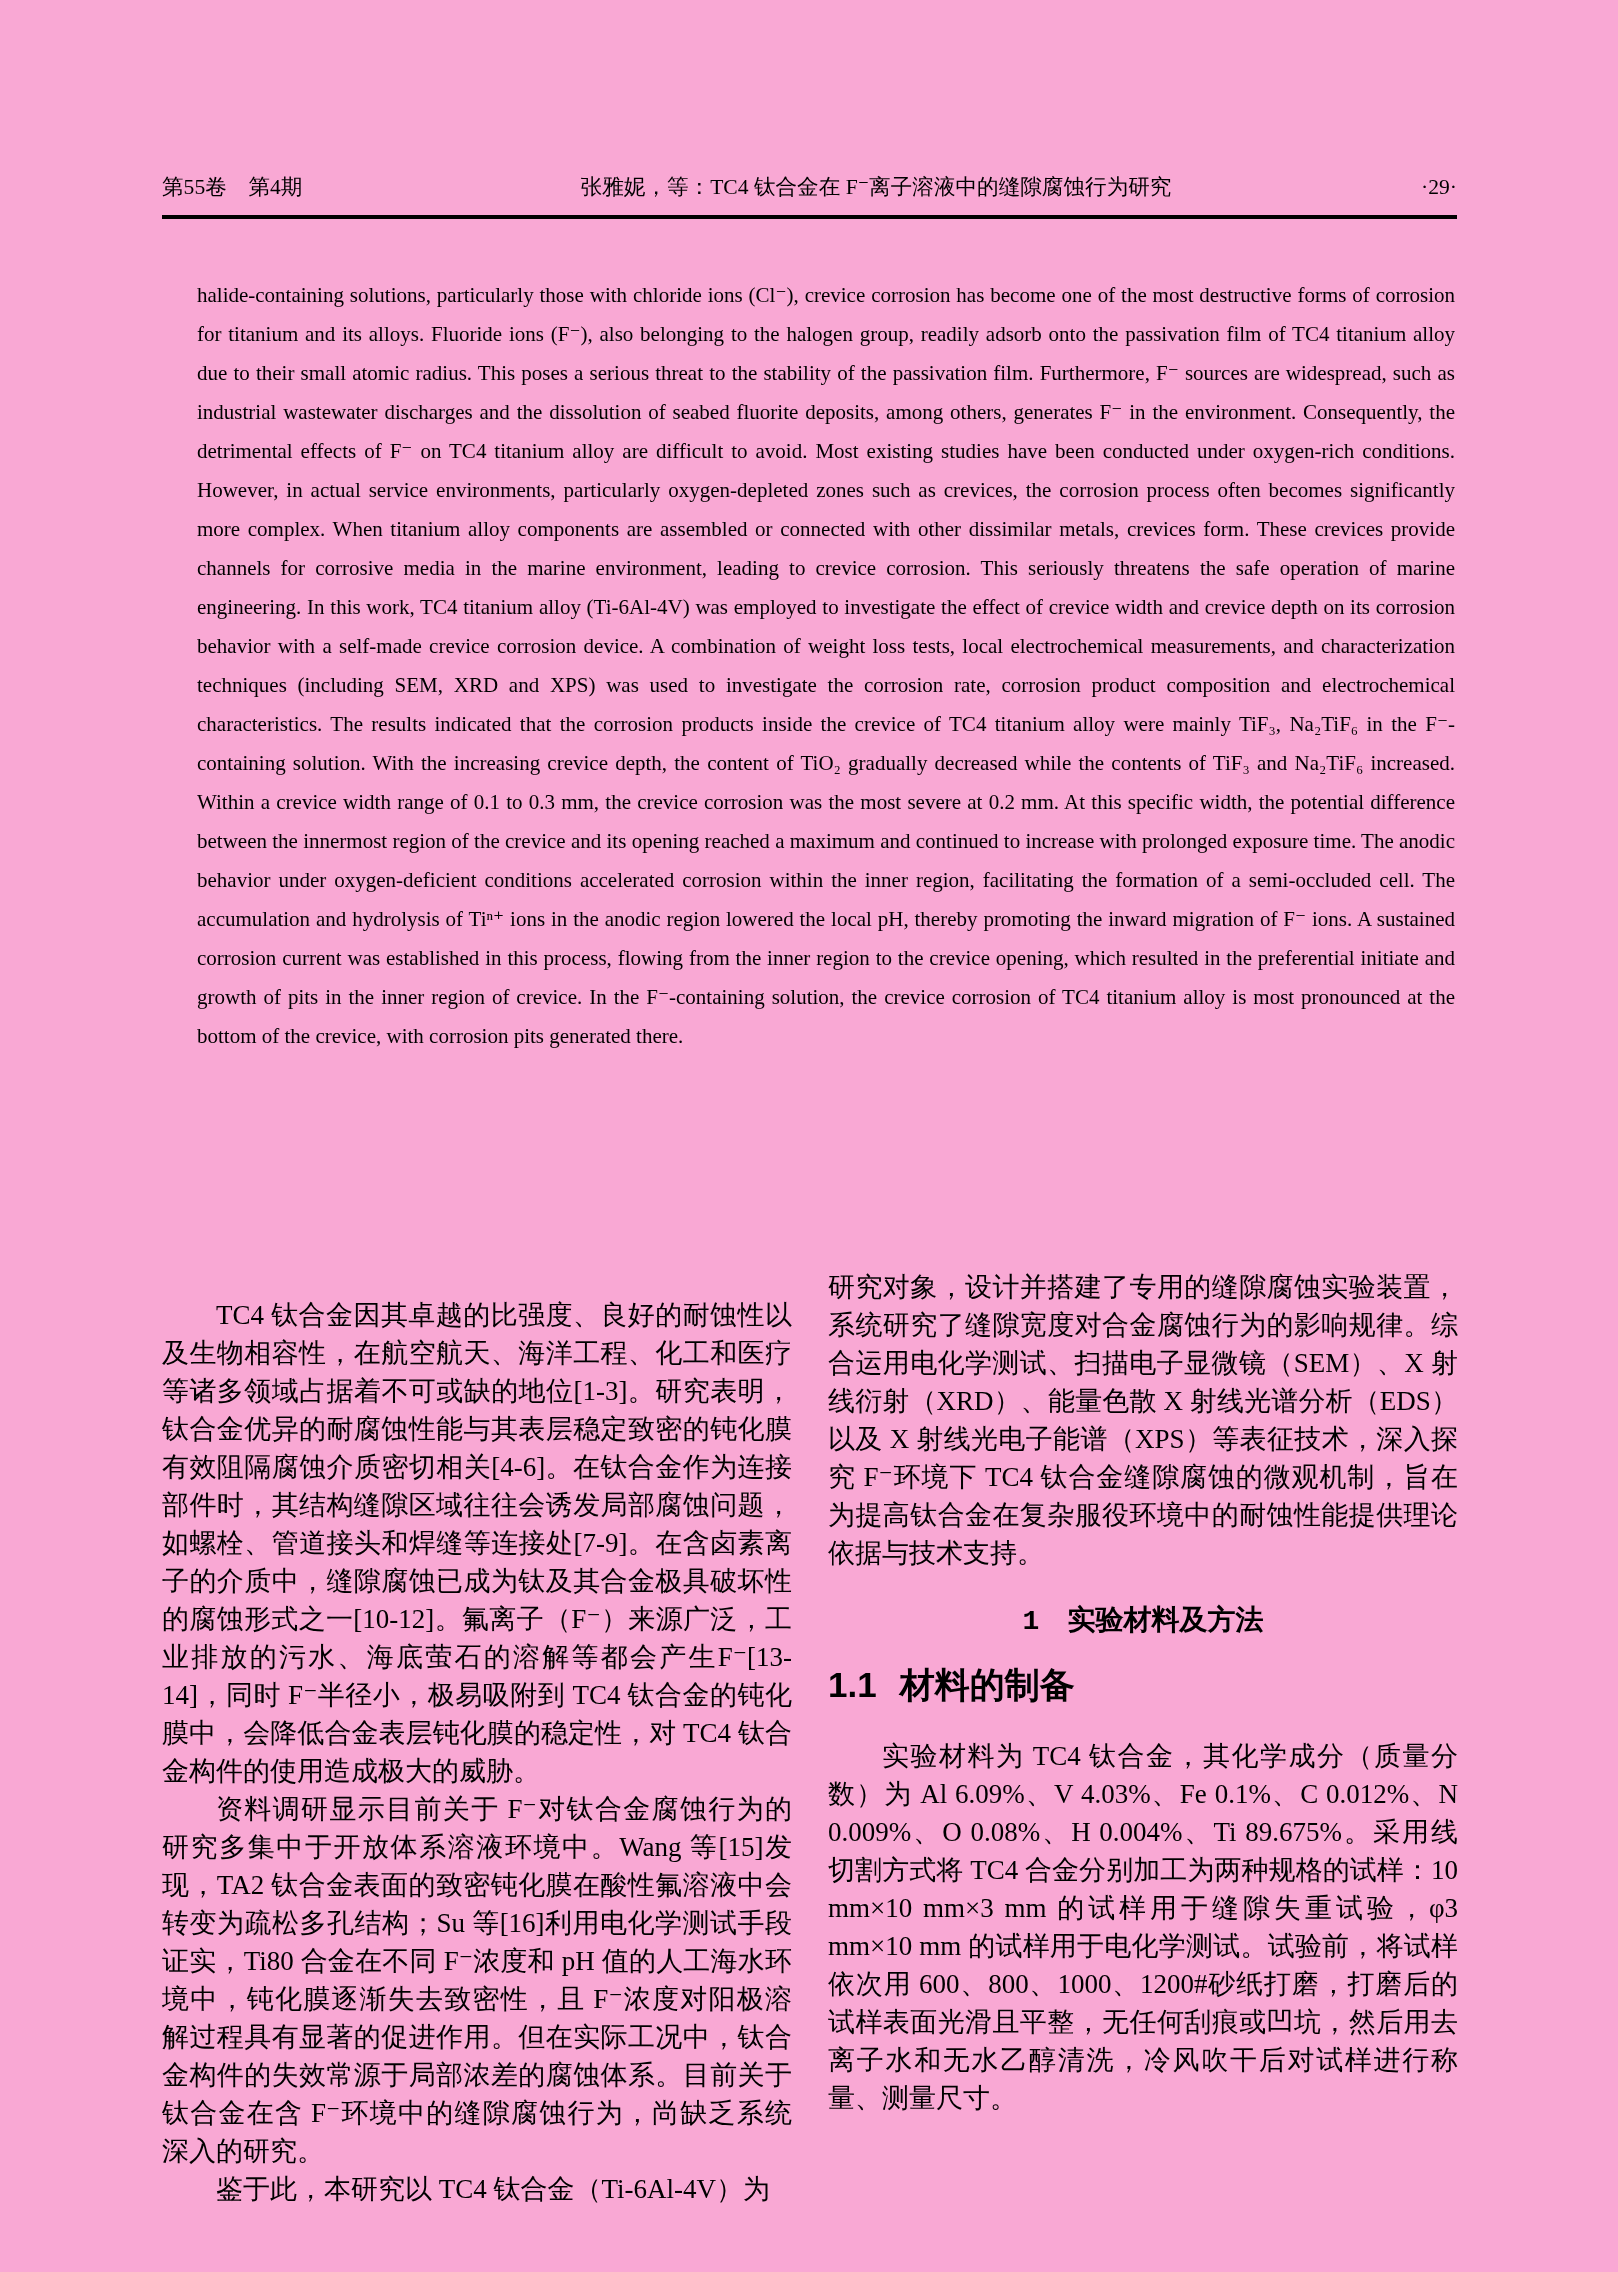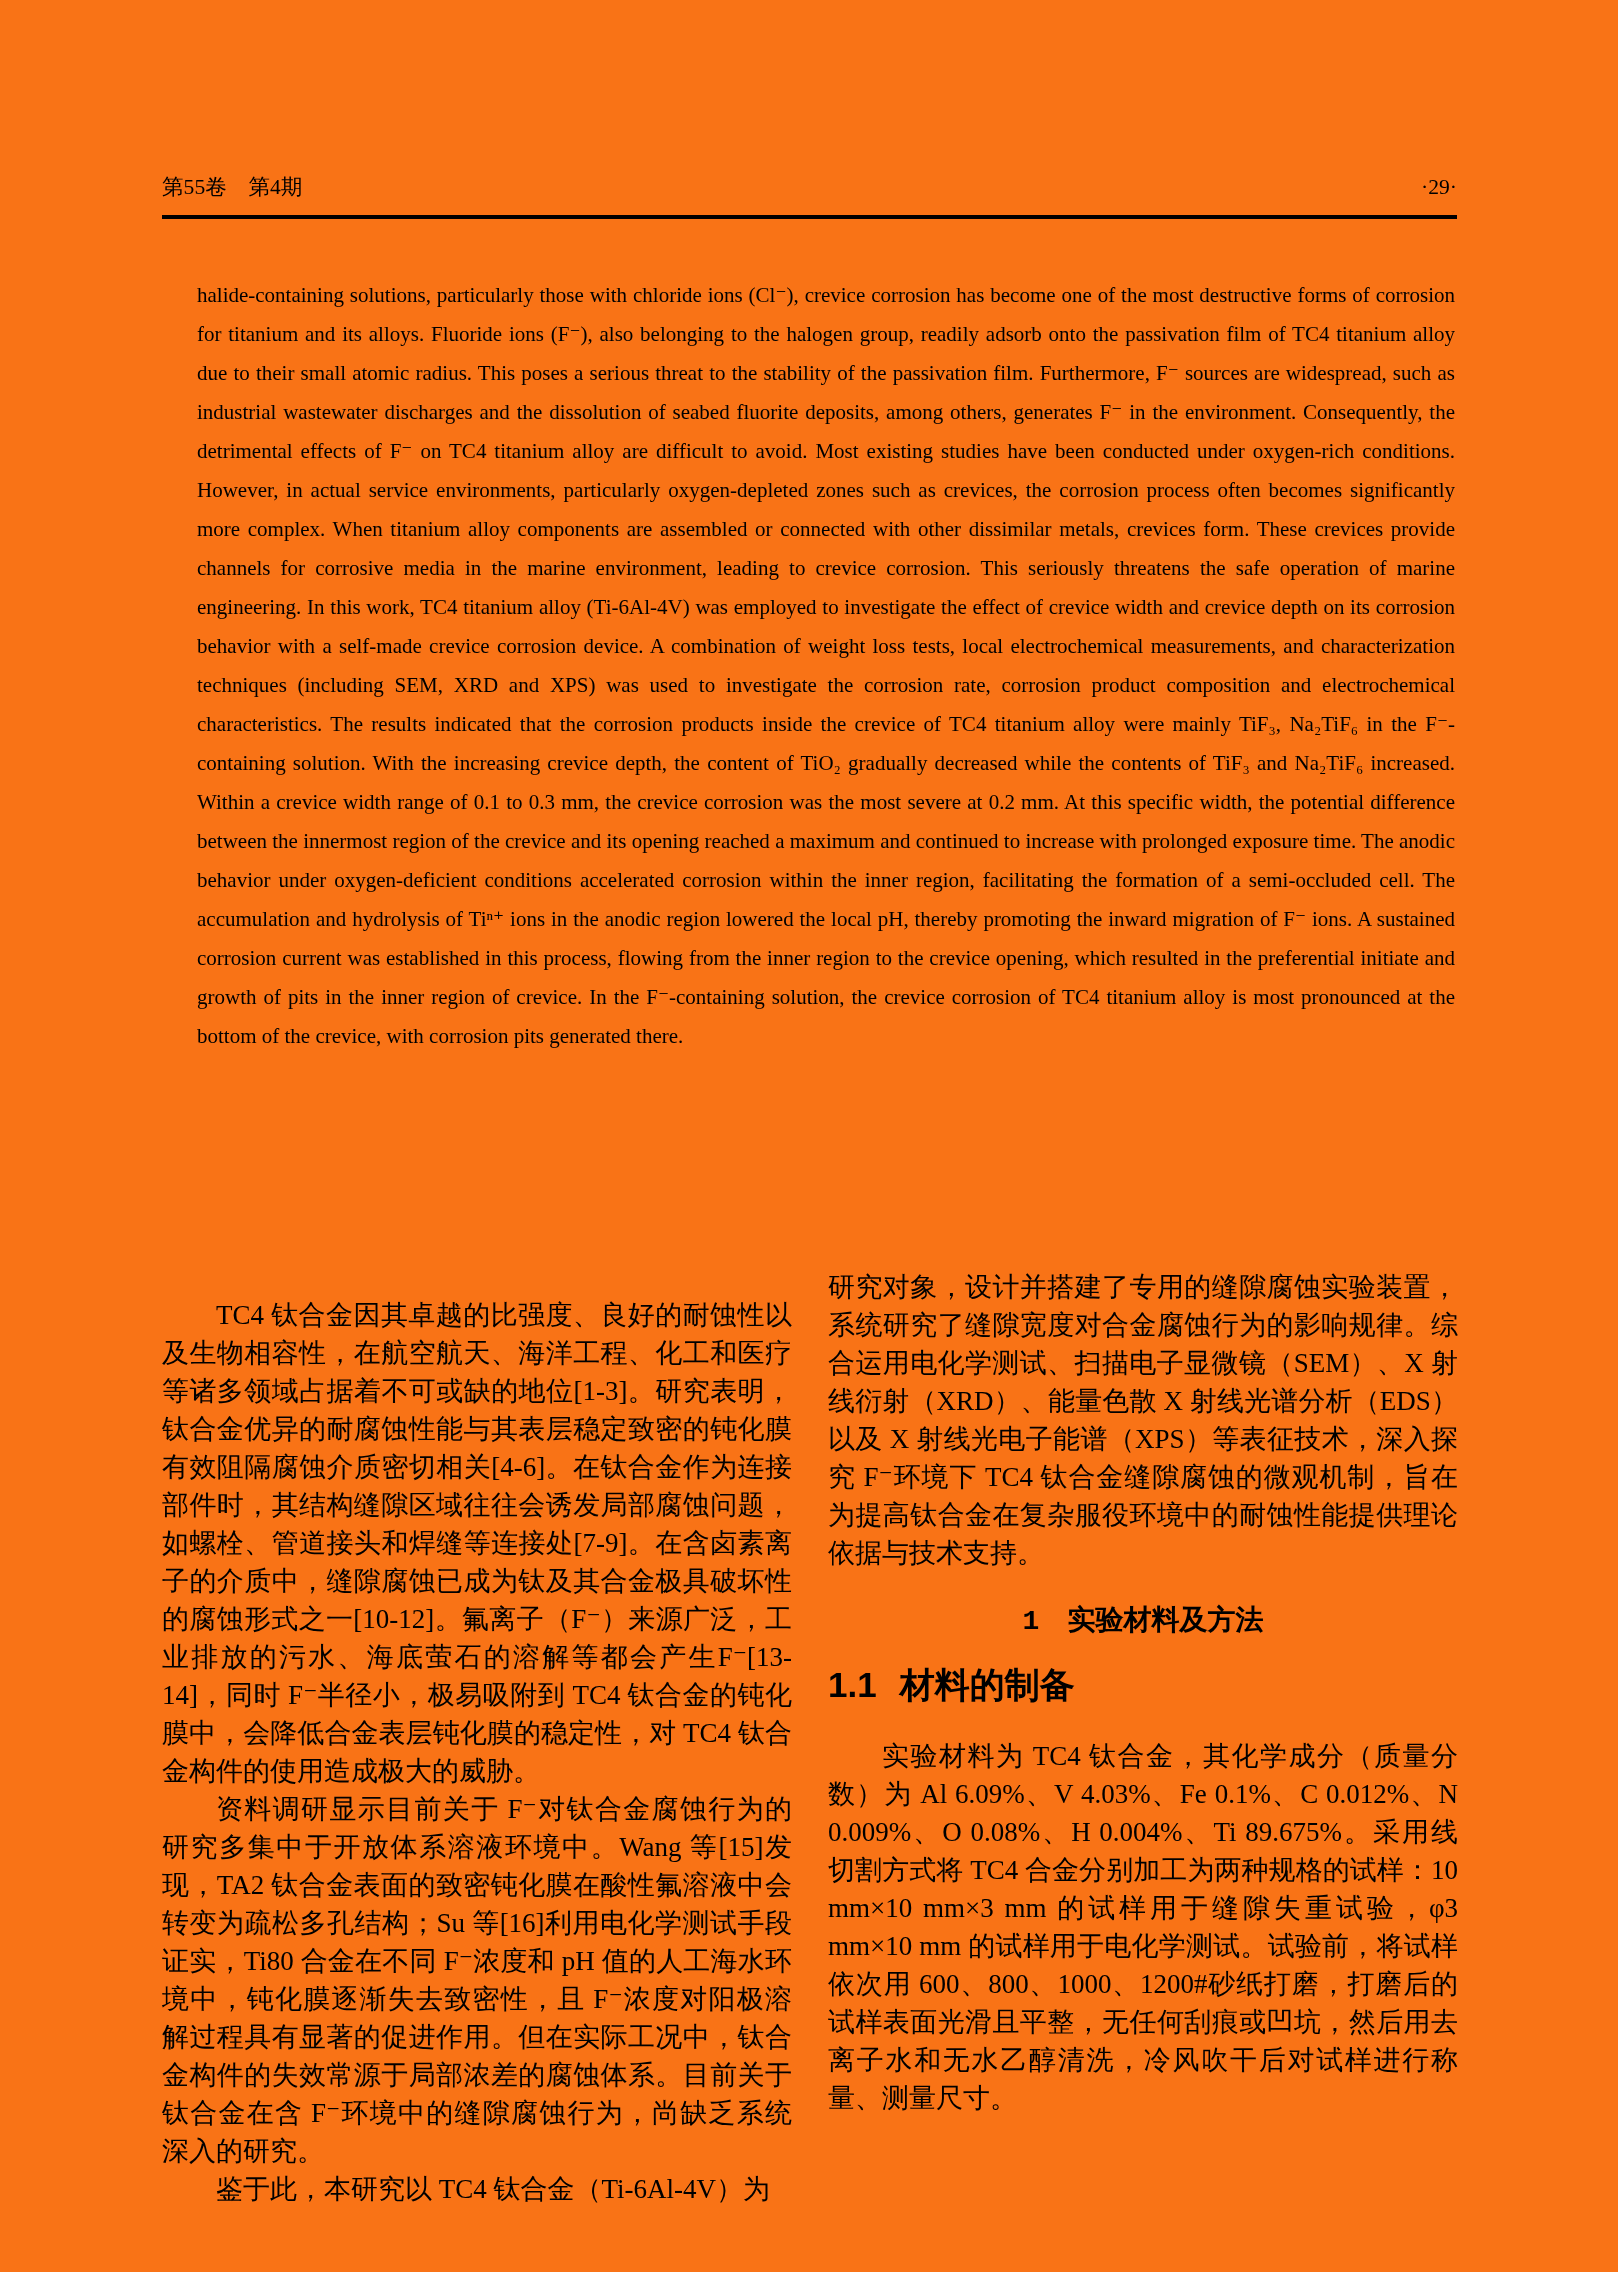--- a/index.html
+++ b/index.html
@@ -5,21 +5,21 @@
   html, body {
     margin: 0;
     padding: 0;
     background: #ffffff;
     color: #000000;
   }
   .page {
     position: relative;
     width: 1619px;
     height: 2273px;
-    background: #f97316;
+    background: #f9a8d4;
     font-family: "Liberation Serif", "DejaVu Serif", serif;
     overflow: hidden;
   }
   
   .header {
     position: absolute;
     left: 162px;
     top: 173px;
     width: 1295px;
     display: flex;
@@ -90,20 +90,21 @@
   }
   .sec-h2 .num { margin-right: 23px; }
 </style>
 </head>
 <body>
 
 <div class="page">
 
   <div class="header">
     <span class="left">第55卷　第4期</span>
+    <span class="center">张雅妮，等：TC4 钛合金在 F⁻离子溶液中的缝隙腐蚀行为研究</span>
     <span class="right">·29·</span>
   </div>
 
   <div class="header-rule"></div>
 
   <div class="abstract">
     <p>halide-containing solutions, particularly those with chloride ions (Cl⁻), crevice corrosion has become one of the most destructive forms of corrosion for titanium and its alloys. Fluoride ions (F⁻), also belonging to the halogen group, readily adsorb onto the passivation film of TC4 titanium alloy due to their small atomic radius. This poses a serious threat to the stability of the passivation film. Furthermore, F⁻ sources are widespread, such as industrial wastewater discharges and the dissolution of seabed fluorite deposits, among others, generates F⁻ in the environment. Consequently, the detrimental effects of F⁻ on TC4 titanium alloy are difficult to avoid. Most existing studies have been conducted under oxygen-rich conditions. However, in actual service environments, particularly oxygen-depleted zones such as crevices, the corrosion process often becomes significantly more complex. When titanium alloy components are assembled or connected with other dissimilar metals, crevices form. These crevices provide channels for corrosive media in the marine environment, leading to crevice corrosion. This seriously threatens the safe operation of marine engineering. In this work, TC4 titanium alloy (Ti-6Al-4V) was employed to investigate the effect of crevice width and crevice depth on its corrosion behavior with a self-made crevice corrosion device. A combination of weight loss tests, local electrochemical measurements, and characterization techniques (including SEM, XRD and XPS) was used to investigate the corrosion rate, corrosion product composition and electrochemical characteristics. The results indicated that the corrosion products inside the crevice of TC4 titanium alloy were mainly TiF₃, Na₂TiF₆ in the F⁻-containing solution. With the increasing crevice depth, the content of TiO₂ gradually decreased while the contents of TiF₃ and Na₂TiF₆ increased. Within a crevice width range of 0.1 to 0.3 mm, the crevice corrosion was the most severe at 0.2 mm. At this specific width, the potential difference between the innermost region of the crevice and its opening reached a maximum and continued to increase with prolonged exposure time. The anodic behavior under oxygen-deficient conditions accelerated corrosion within the inner region, facilitating the formation of a semi-occluded cell. The accumulation and hydrolysis of Tiⁿ⁺ ions in the anodic region lowered the local pH, thereby promoting the inward migration of F⁻ ions. A sustained corrosion current was established in this process, flowing from the inner region to the crevice opening, which resulted in the preferential initiate and growth of pits in the inner region of crevice. In the F⁻-containing solution, the crevice corrosion of TC4 titanium alloy is most pronounced at the bottom of the crevice, with corrosion pits generated there.</p>
   </div>
 
   <div class="col col-left">

